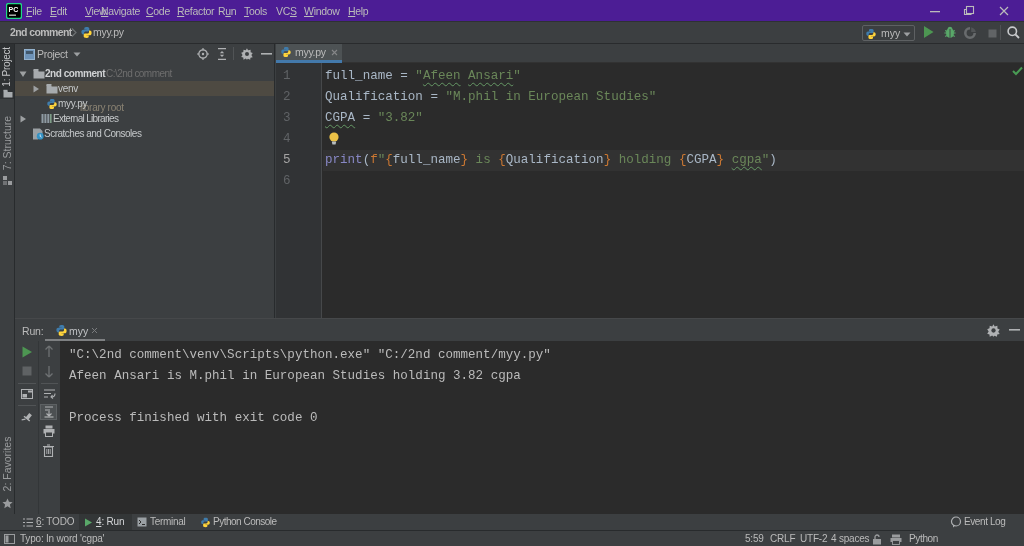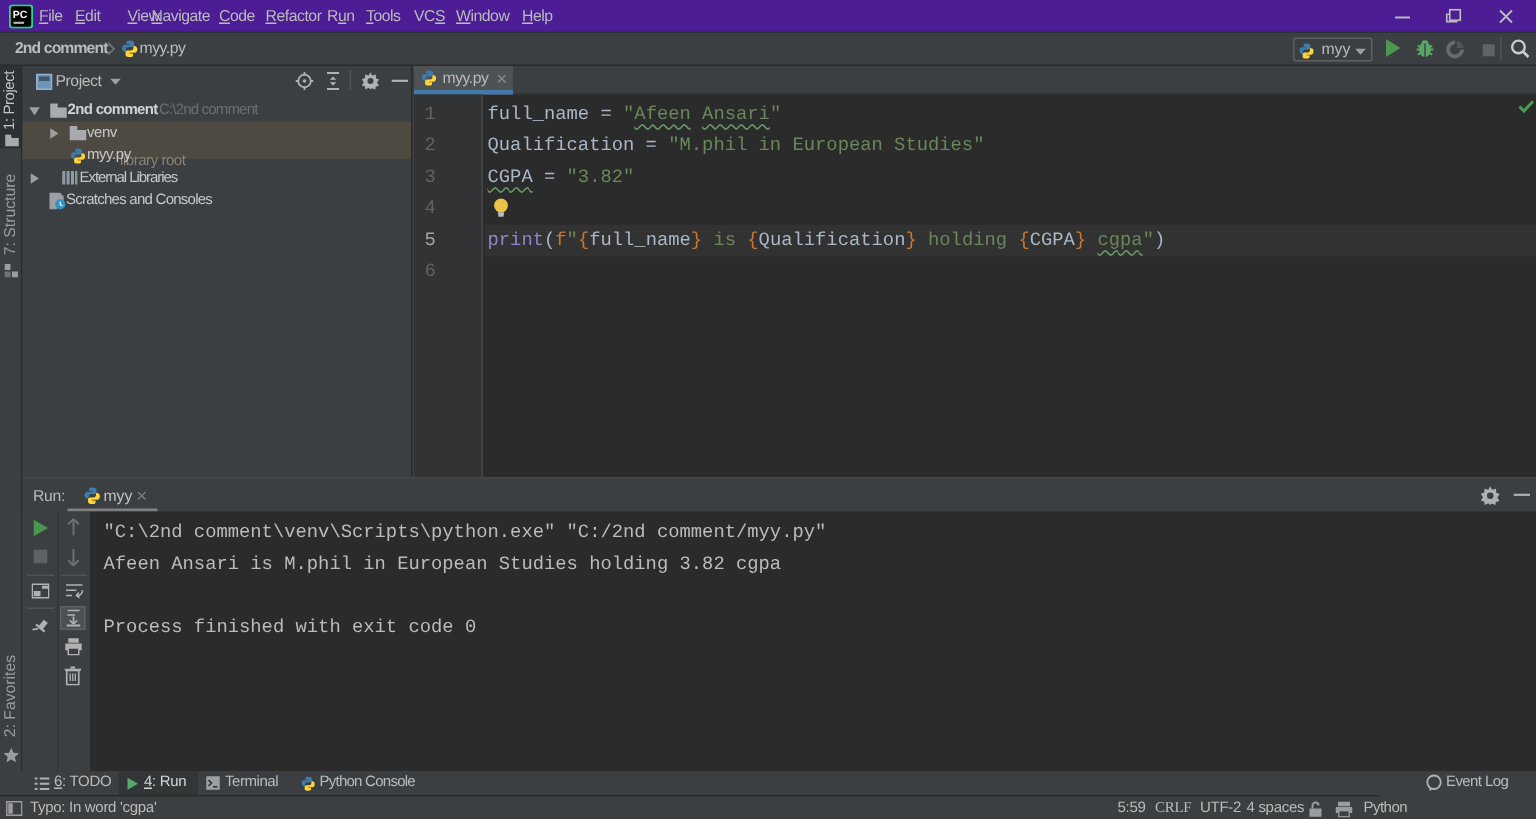--- a/index.html
+++ b/index.html
@@ -145,21 +145,21 @@
       <svg class="abs" style="left:4px;top:4px;" width="8" height="8" viewBox="0 0 8 8">
           <path d="M0.5 1.5 L7.5 1.5 L4 7 Z" fill="#9da0a2"></path>
         </svg>
       <svg class="abs" style="left:18px;top:2px;" width="12" height="11" viewBox="0 0 12 11">
           <path d="M0.5 2 L4.5 2 L5.8 3.6 L11.5 3.6 L11.5 10.5 L0.5 10.5 Z" fill="#a7abae"></path>
           <rect x="0.5" y="1" width="5" height="1.8" fill="#a7abae"></rect>
         </svg>
       <span class="tt" style="left:30px;top:0;font-weight:bold;color:#d0d2d4;letter-spacing:-0.45px;">2nd comment</span>
       <span class="tt" style="left:91px;top:0;color:#6e6e6e;letter-spacing:-0.55px;">C:\2nd comment</span>
     </div>
-    <div class="abs" style="left:0;top:37px;width:259px;height:25px;background:#4e4a42;">
+    <div class="abs" style="left:0;top:37px;width:259px;height:15px;background:#4e4a42;">
       <svg class="abs" style="left:17px;top:3.5px;" width="8" height="8" viewBox="0 0 8 8">
           <path d="M1.5 0.5 L7 4 L1.5 7.5 Z" fill="#9da0a2"></path>
         </svg>
       <svg class="abs" style="left:31px;top:2px;" width="12" height="11" viewBox="0 0 12 11">
           <path d="M0.5 2 L4.5 2 L5.8 3.6 L11.5 3.6 L11.5 10.5 L0.5 10.5 Z" fill="#a7abae"></path>
           <rect x="0.5" y="1" width="5" height="1.8" fill="#a7abae"></rect>
         </svg>
       <span class="tt" style="left:43px;top:0;color:#c5c8ca;">venv</span>
       <span class="tt" style="left:65px;top:0;color:#8a8272;margin-top:19px;">library root</span>
     </div>
@@ -328,21 +328,21 @@
     <span class="abs ui" style="left:964px;top:1px;color:#bbbbbb;letter-spacing:-0.4px;">Event Log</span>
   </div>
 
   <div class="abs" style="left:0;top:530px;width:920px;height:16px;background:#3c3f41;border-top:1px solid #282b2d;box-sizing:border-box;">
     <svg class="abs" style="left:4px;top:3px;" width="11" height="10" viewBox="0 0 11 10">
       <rect x="0.5" y="0.5" width="10" height="9" fill="none" stroke="#9a9c9e" stroke-width="1"></rect>
       <rect x="1.5" y="1.5" width="3" height="7" fill="#9a9c9e"></rect>
     </svg>
     <span class="abs ui" style="left:20px;top:1px;color:#bbbbbb;">Typo: In word 'cgpa'</span>
     <span class="abs ui" style="left:745px;top:1px;color:#bbbbbb;">5:59</span>
-    <span class="abs ui" style="left:770px;top:1px;color:#bbbbbb;font-family:Liberation Serif, serif;">CRLF</span>
+    <span class="abs ui" style="left:770px;top:1px;color:#bbbbbb;">CRLF</span>
     <span class="abs ui" style="left:800px;top:1px;color:#bbbbbb;">UTF-2</span>
     <span class="abs ui" style="left:831px;top:1px;color:#bbbbbb;">4 spaces</span>
     <svg class="abs" style="left:872px;top:3px;" width="10" height="11" viewBox="0 0 10 11">
       <rect x="1" y="5" width="8" height="5.5" fill="#9a9c9e"></rect>
       <path d="M3 5 L3 3 A2 2 0 0 1 7 3" fill="none" stroke="#9a9c9e" stroke-width="1.3"></path>
     </svg>
     <svg class="abs" style="left:890px;top:3px;" width="12" height="11" viewBox="0 0 12 11">
       <rect x="2" y="0.5" width="8" height="3" fill="#9a9c9e"></rect>
       <rect x="0.5" y="4" width="11" height="4" fill="#9a9c9e"></rect>
       <rect x="2.5" y="6.5" width="7" height="4" fill="#3c3f41" stroke="#9a9c9e" stroke-width="0.9"></rect>

